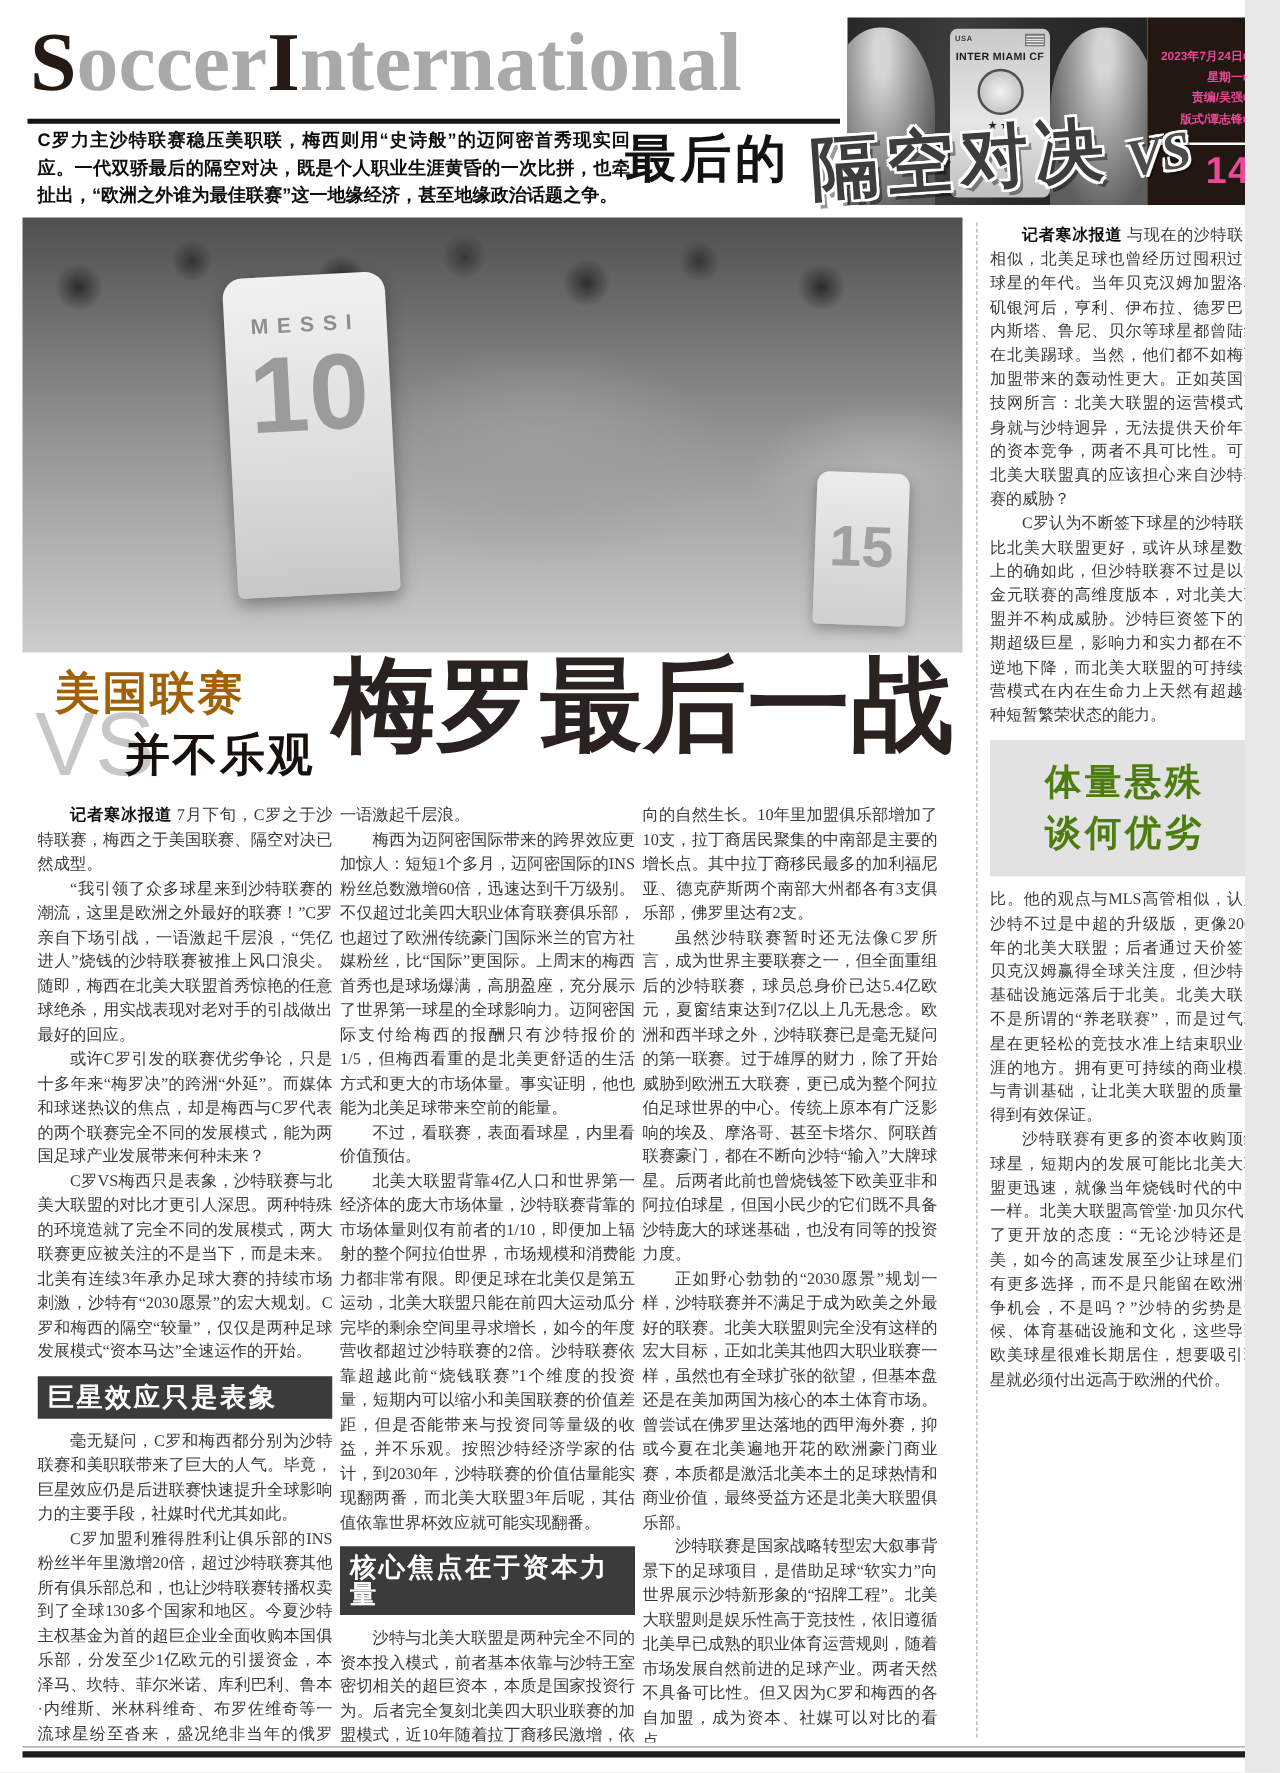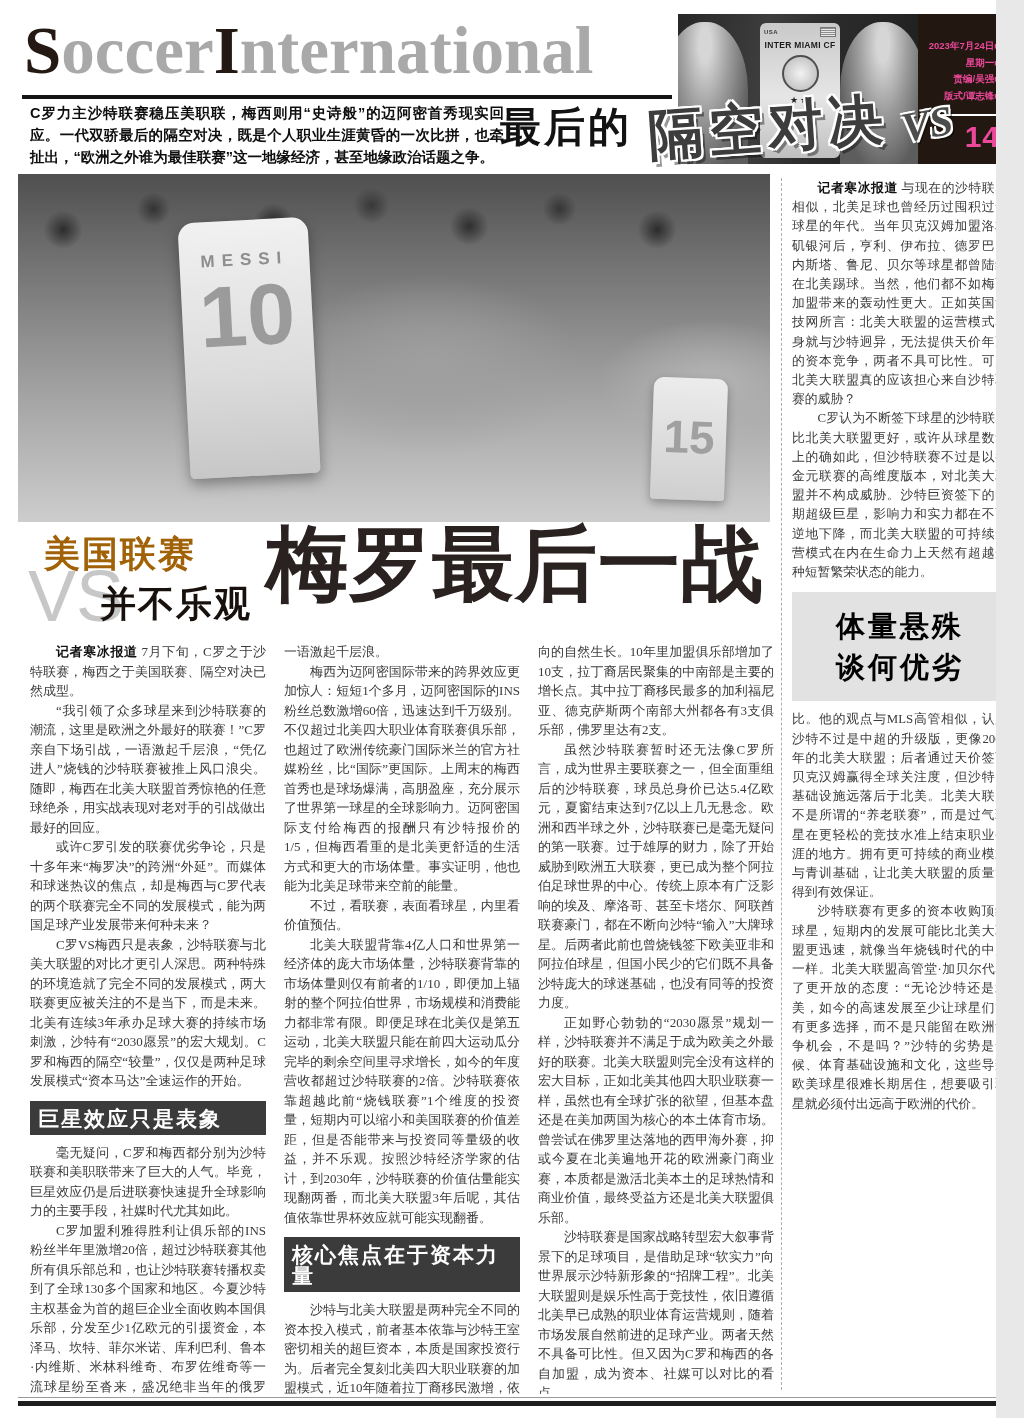--- a/index.html
+++ b/index.html
@@ -74,29 +74,29 @@
                 background:linear-gradient(180deg,#ececec,#cfcfcf);box-shadow:0 4px 10px rgba(0,0,0,.3);}
   .jersey-num-sm{font-weight:bold;font-size:46px;line-height:1.1;color:#a0a0a0;margin-top:34px;}
   
   .kicker{position:absolute;left:30px;top:536px;width:244px;height:98px;}
   .kicker .vs{position:absolute;left:-2px;top:24px;font-size:72px;line-height:1;color:#c7c7c7;font-weight:400;}
   .kicker .l1{position:absolute;left:14px;top:0;font-weight:900;font-size:36px;line-height:1;color:#a16207;letter-spacing:2px;}
   .kicker .l2{position:absolute;left:70px;top:50px;font-weight:900;font-size:36px;line-height:1;color:#17100c;letter-spacing:2px;}
   .headline{position:absolute;left:266px;top:524px;font-family:"Liberation Serif","DejaVu Serif",serif;
             font-weight:900;font-size:82px;line-height:1;color:#2a2220;letter-spacing:1px;white-space:nowrap;}
   
-  .columns{position:absolute;left:30px;top:642px;width:744px;height:752px;display:flex;gap:18px;overflow:hidden;}
+  .columns{position:absolute;left:30px;top:642px;width:744px;height:752px;display:flex;gap:6px;overflow:hidden;}
   .col{width:236px;overflow:hidden;}
   .col p,.right-col p{font-family:"Liberation Serif","DejaVu Serif",serif;font-size:13px;line-height:19.5px;
       color:#3a3a3a;text-align:justify;margin:0;text-indent:2em;}
   .col p strong,.right-col p strong{font-family:"Liberation Sans","DejaVu Sans",sans-serif;color:#111;}
   p.noindent{text-indent:0;}
   .sec-h{background:#3b3b3b;color:#fff;font-weight:900;font-size:21px;line-height:1;padding:7px 8px 6px;
          margin:10px 0 8px;letter-spacing:2px;}
-  .sec-box{background:#e2e2e2;color:#000000;font-weight:900;font-size:29px;line-height:1.4;text-align:center;
+  .sec-box{background:#e2e2e2;color:#4d7c0f;font-weight:900;font-size:29px;line-height:1.4;text-align:center;
            padding:14px 12px;margin:10px 0 9px;letter-spacing:3px;}
   
   .v-divider{position:absolute;left:781px;top:178px;height:1212px;border-left:1px dashed #adadad;}
   .right-col{position:absolute;left:792px;top:178px;width:216px;height:1214px;overflow:hidden;}
   .right-col p{font-size:12.8px;line-height:19.2px;}
   
   .bottom-rule-thin{position:absolute;left:18px;top:1397px;width:990px;border-top:1px solid #9a9a9a;}
   .bottom-rule-thick{position:absolute;left:18px;top:1401px;width:990px;height:5px;background:#1d1d1d;}
 </style>
 </head>

